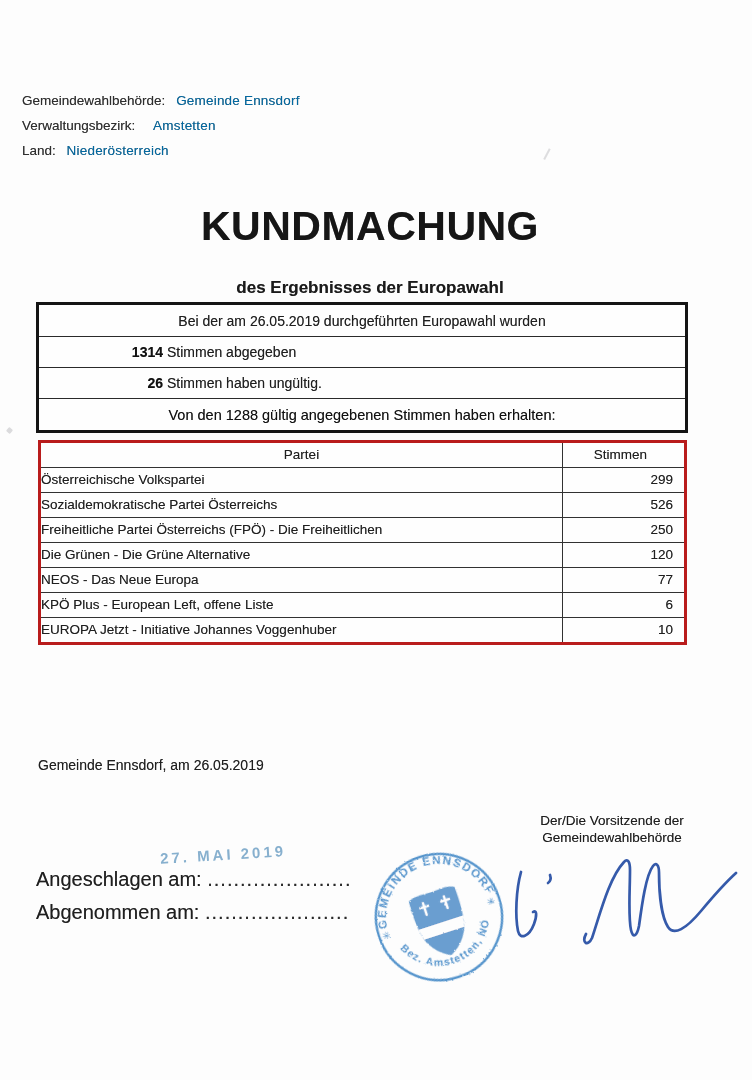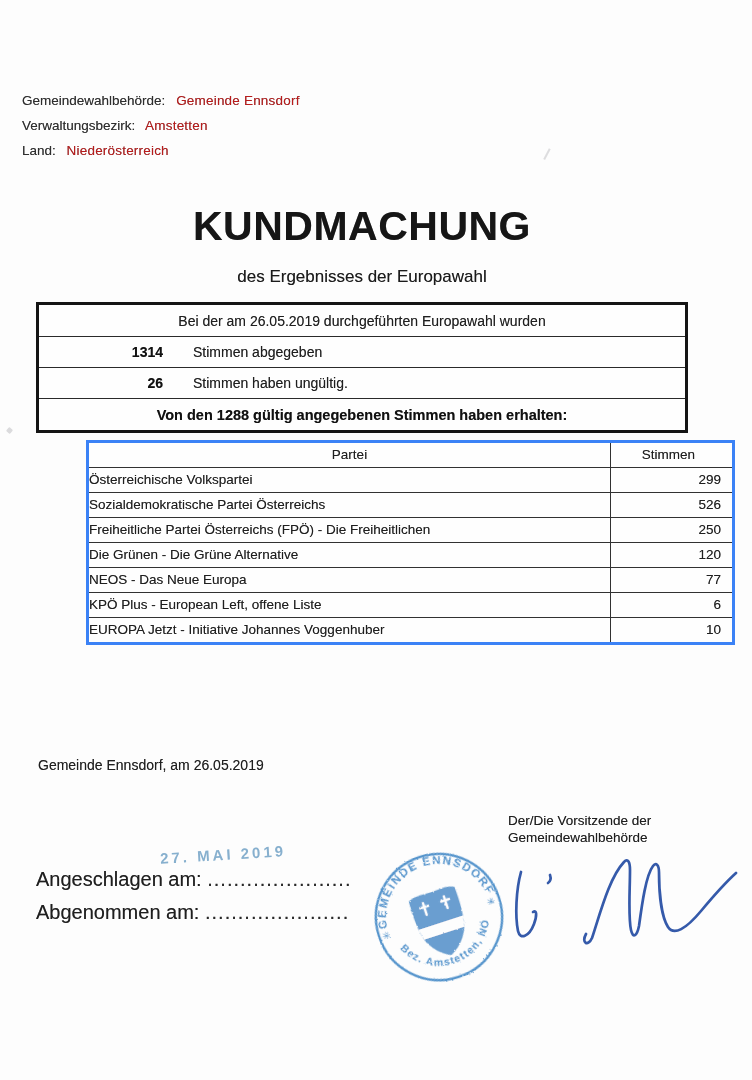--- a/index.html
+++ b/index.html
@@ -7,56 +7,56 @@
     position:relative; width:752px; height:1080px; overflow:hidden;
     background:#fdfdfd; color:#1f1f1f;
     font-family:"Liberation Sans", sans-serif;
   }
   .soft{ text-shadow:0 0 .6px rgba(40,40,40,.55); }
 
   
   .meta{ position:absolute; left:22px; top:88px; font-size:13.5px; }
   .meta .line{ height:25px; line-height:25px; white-space:nowrap; }
   .meta .lbl{ color:#2e2e2e; }
-  .meta .val{ color:#b91c1c; margin-left:7px; letter-spacing:.2px; }
-
-  
-  .title-wrap{ position:absolute; left:0; top:203px; width:724px; text-align:center; }
+  .meta .val{ color:#0369a1; margin-left:7px; letter-spacing:.2px; }
+
+  
+  .title-wrap{ position:absolute; left:0; top:203px; width:724px; text-align:center;padding-left:8px; }
   .doc-title{ font-size:41px; font-weight:bold; letter-spacing:.5px; color:#161616; }
-  .doc-subtitle{ margin-top:17px; font-size:17px; font-weight:normal; color:#1b1b1b; }
+  .doc-subtitle{ margin-top:28px; font-size:17px; font-weight:bold; color:#1b1b1b; }
 
   
   .sumbox{
     position:absolute; left:36px; top:302px; width:652px; box-sizing:border-box;
     border:3px solid #141414; background:#fefefe;
   }
   .sumrow{ display:flex; align-items:center; border-top:1.5px solid #2a2a2a; font-size:14px; }
   .sumrow:first-child{ border-top:none; }
   .sumrow.center{ justify-content:center; height:31px; }
   .sumrow.stat{ height:30px; }
   .sumrow.stat .num{ width:124px; text-align:right; font-weight:bold; color:#111; }
-  .sumrow.stat .statlbl{ margin-left:30px; }
-  .sumrow.totals{ justify-content:center; height:31px; font-weight:bold; font-size:14.5px; color:#111; }
+  .sumrow.stat .statlbl{ margin-left:4px; }
+  .sumrow.totals{ justify-content:center; height:31px; font-weight:normal; font-size:14.5px; color:#111; }
 
   
   .rtable{
     position:absolute; left:38px; top:440px; width:649px; box-sizing:border-box;
-    border:3px solid #3b82f6; background:#fefefe;margin-left:48px;
+    border:3px solid #b91c1c; background:#fefefe;
   }
   .trow{ display:flex; border-top:1.5px solid #323232; font-size:13.5px; }
   .trow:first-child{ border-top:none; }
   .trow .c1{ width:522px; box-sizing:border-box; border-right:1.5px solid #323232;
              height:24px; line-height:24px; white-space:nowrap; overflow:hidden; }
   .trow .c2{ flex:1; text-align:right; padding-right:11px; height:24px; line-height:24px; }
   .trow.head .c1{ text-align:center; padding-left:0; }
   .trow.head .c2{ text-align:center; padding-right:6px; }
 
   
   .place-date{ position:absolute; left:38px; top:757px; font-size:14px; }
-  .chair{ position:absolute; left:508px; top:812px; width:208px; text-align:left;
+  .chair{ position:absolute; left:508px; top:812px; width:208px; text-align:center;
           font-size:13.5px; line-height:17px; }
   .postline{ position:absolute; left:36px; font-size:20px; white-space:nowrap; }
   .postline.posted{ top:868px; }
   .postline.removed{ top:901px; }
   .dots{ letter-spacing:1px; color:#2a2a2a; }
 
   
   .date-stamp{
     position:absolute; left:160px; top:846px; color:#7ba8ca; font-size:15px;
     font-weight:bold; letter-spacing:3px; transform:rotate(-3.5deg); opacity:.9;
@@ -78,21 +78,21 @@
 
 <div class="page">
 
   <div class="meta soft">
     <div class="line">
       <span class="lbl">Gemeindewahlbehörde:</span>
       <span class="val">Gemeinde Ennsdorf</span>
     </div>
     <div class="line">
       <span class="lbl">Verwaltungsbezirk:</span>
-      <span class="val" style="margin-left:6px">Amstetten</span>
+      <span class="val" style="margin-left:14px">Amstetten</span>
     </div>
     <div class="line">
       <span class="lbl">Land:</span>
       <span class="val">Niederösterreich</span>
     </div>
   </div>
 
   <div class="title-wrap">
     <div class="doc-title soft">KUNDMACHUNG</div>
     <div class="doc-subtitle soft">des Ergebnisses der Europawahl</div>

